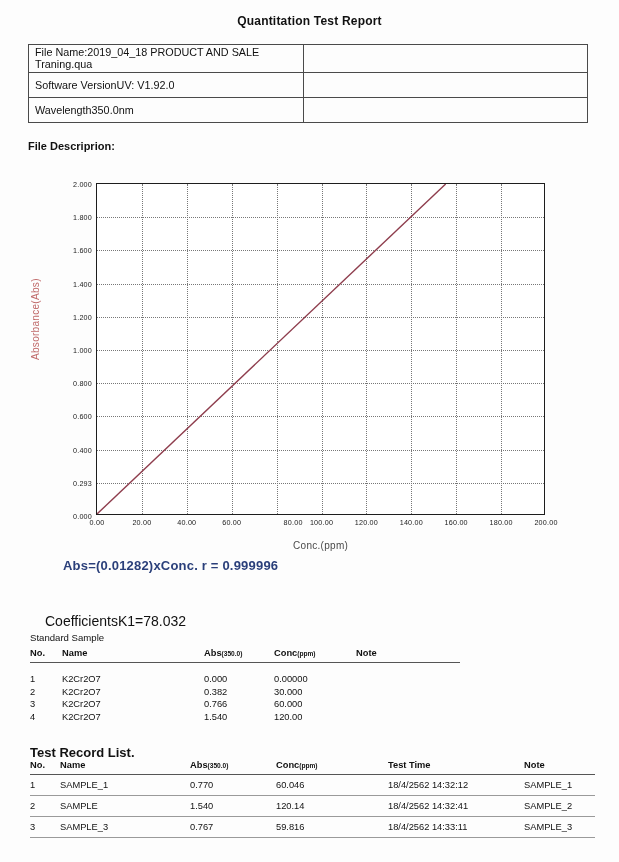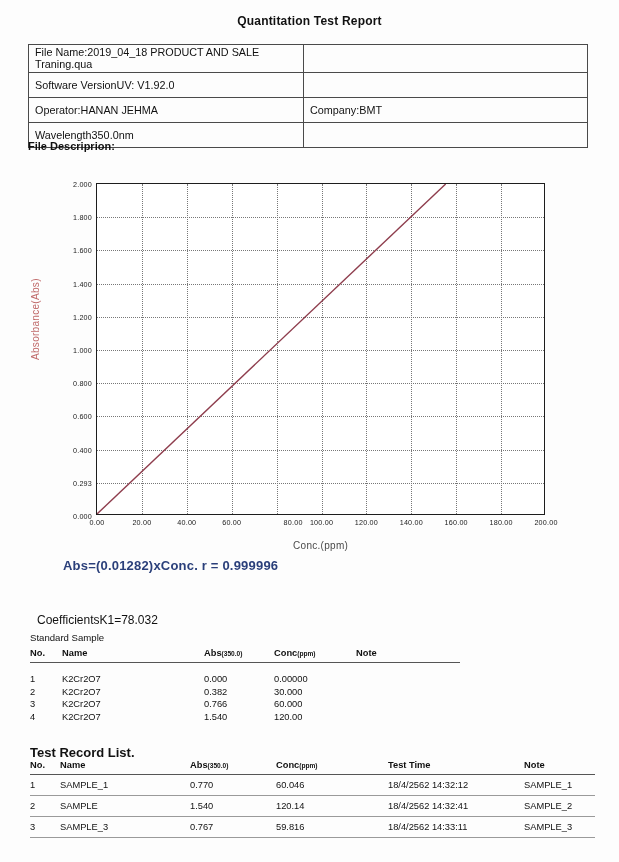--- a/index.html
+++ b/index.html
@@ -157,23 +157,23 @@
     top: 398px;
     font-size: 13px;
     color: #2a3f7a;
     font-weight: bold;
     letter-spacing: 0.2px;
   }
 
   
   .coeff {
     position: absolute;
-    left: 37px;
+    left: 45px;
     top: 613px;
-    font-size: 12px;
+    font-size: 14px;
     color: #111;
   }
   .std-heading {
     position: absolute;
     left: 30px;
     top: 632px;
     font-size: 9.6px;
     color: #111;
   }
 
@@ -256,24 +256,20 @@
 
   <table class="info-table">
     <tbody>
       <tr>
         <td class="wide">File Name:2019_04_18 PRODUCT AND SALE Traning.qua</td>
         <td class="rest"></td>
       </tr>
       <tr>
         <td class="wide">Software VersionUV: V1.92.0</td>
         <td class="rest"></td>
-      </tr>
-      <tr>
-        <td class="wide">Operator:HANAN JEHMA</td>
-        <td class="rest">Company:BMT</td>
       </tr>
       <tr>
         <td class="wide">Wavelength350.0nm</td>
         <td class="rest"></td>
       </tr>
     </tbody>
   </table>
 
   <div class="file-desc">File Descriprion:</div>
 

